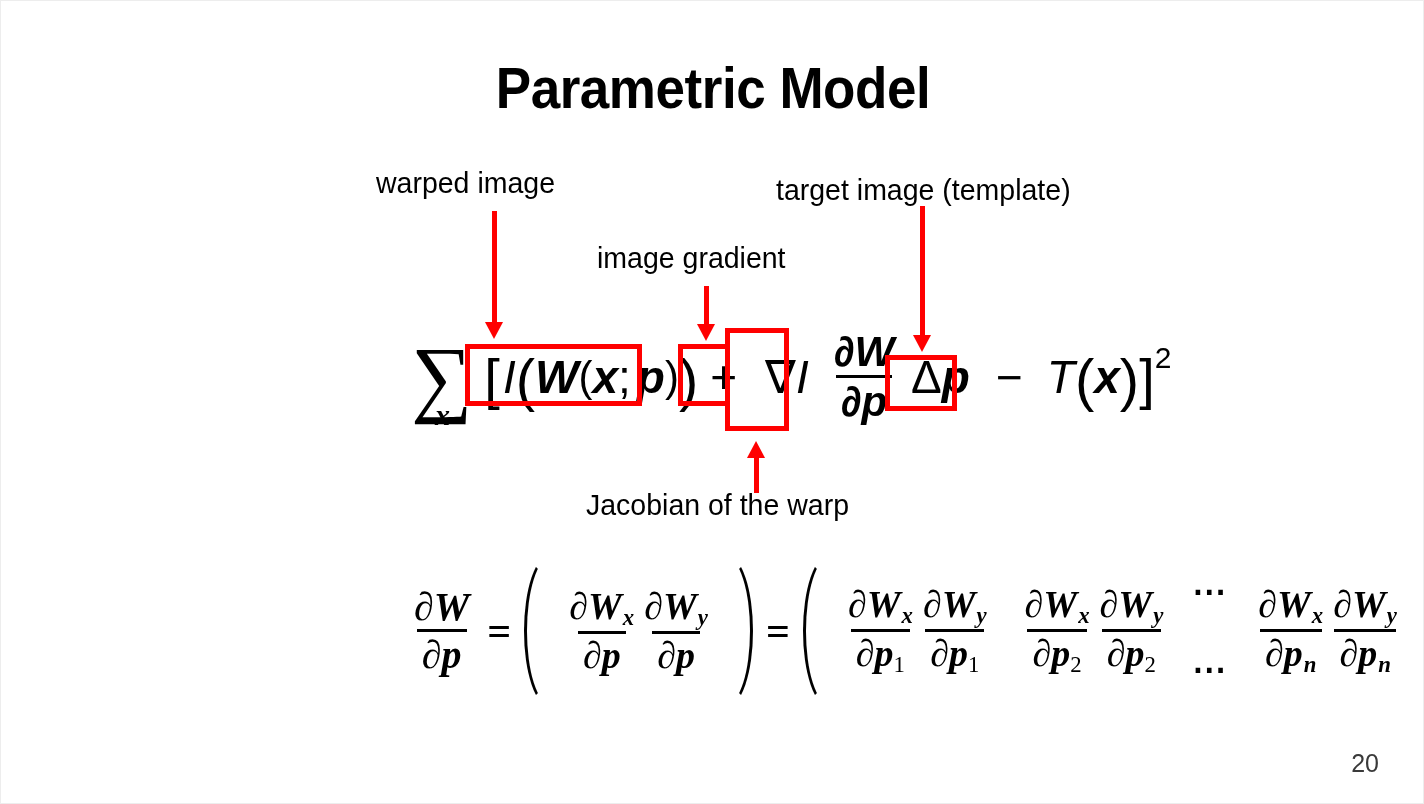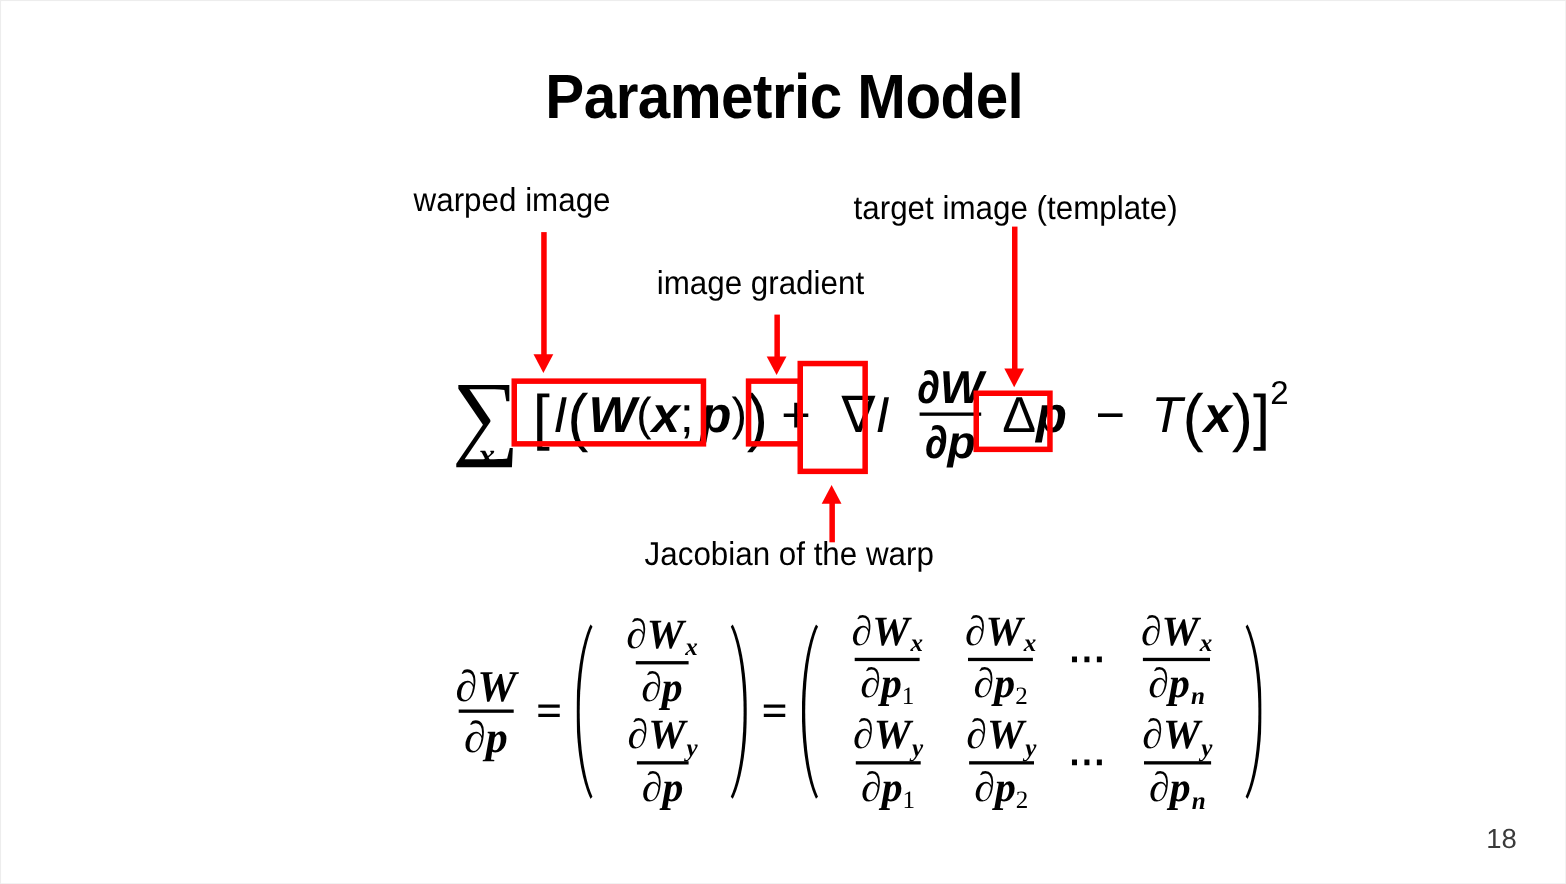--- a/index.html
+++ b/index.html
@@ -214,22 +214,21 @@
     bottom: 2px;
     width: 46px;
     border: 3px solid #000;
     border-radius: 50% / 50%;
   }
   .pbracket.left::before  { left: 0;  border-right-color: transparent; border-top-color: transparent; border-bottom-color: transparent; }
   .pbracket.right::before { right: 0; border-left-color: transparent;  border-top-color: transparent; border-bottom-color: transparent; }
 
   .mcol {
     display: flex;
-    flex-direction: column;
-    align-items: flex-end;
+    align-items: flex-start;
     justify-content: center;
     padding: 0 14px;
   }
   .mcol .frac { margin: 2px 0; }
   .dots {
     font-size: 34px;
     letter-spacing: 3px;
     font-weight: bold;
     line-height: 1;
   }
@@ -396,15 +395,15 @@
       </span>
       <span class="frac small">
         <span class="num mbi"><span>∂W</span><sub class="sm">y</sub></span>
         <span class="den mbi"><span>∂p</span><sub class="sm">n</sub></span>
       </span>
     </span>
 
     <span class="pbracket right"></span>
   </div>
 
-  <div id="page-number">18</div>
+  <div id="page-number">20</div>
 
 </div>
 
 </body></html>

